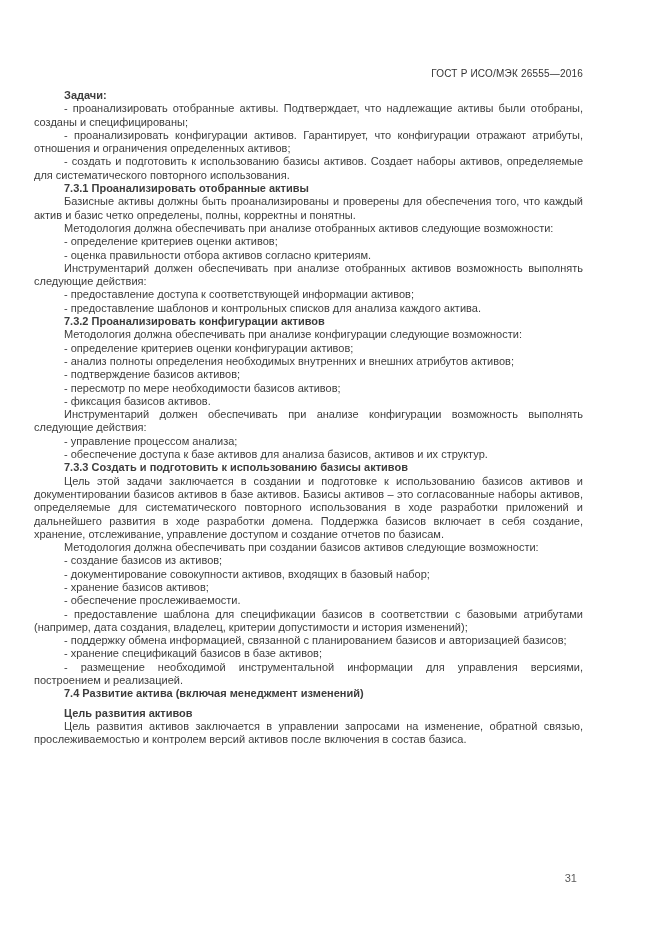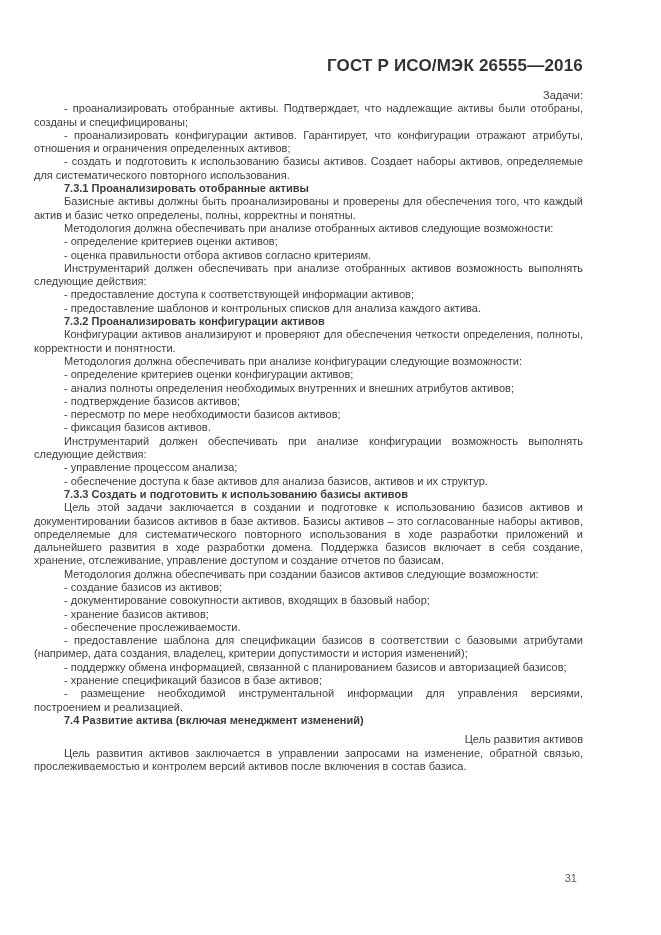--- a/index.html
+++ b/index.html
@@ -6,38 +6,38 @@
   .page {
     position:relative;
     width:661px; height:935px;
     background:#ffffff;
     font-family:"Liberation Sans", sans-serif;
     color:#3d3d3d;
     overflow:hidden;
   }
   .doc-header {
     position:absolute;
-    top:56px; left:0; right:78px;
+    top:68px; left:0; right:78px;
     text-align:right;
-    font-weight:bold;
-    font-size:17px;
+    font-weight:normal;
+    font-size:10px;
     letter-spacing:0.2px;
     color:#333333;
   }
   .doc-body {
     position:absolute;
     left:34px; top:89px;
     width:549px;
     font-size:11px;
     line-height:13.3px;
     text-align:justify;
   }
   .doc-body p { margin:0; text-indent:30px; }
   .doc-body p.heading { font-weight:bold; text-align:left; }
-  .doc-body p.bold { font-weight:normal; text-align:right; }
+  .doc-body p.bold { font-weight:bold; text-align:left; }
   .doc-body p.section { font-weight:bold; text-align:left; margin-bottom:6px; }
   .page-number {
     position:absolute;
     top:844px; right:84px;
     font-size:11px;
     color:#5a5a5a;
     margin-top:28px;
   }
 </style>
 </head>
@@ -53,21 +53,20 @@
       <p>- создать и подготовить к использованию базисы активов. Создает наборы активов, определяемые для систематического повторного использования.</p>
       <p class="heading">7.3.1 Проанализировать отобранные активы</p>
       <p>Базисные активы должны быть проанализированы и проверены для обеспечения того, что каждый актив и базис четко определены, полны, корректны и понятны.</p>
       <p>Методология должна обеспечивать при анализе отобранных активов следующие возможности:</p>
       <p>- определение критериев оценки активов;</p>
       <p>- оценка правильности отбора активов согласно критериям.</p>
       <p>Инструментарий должен обеспечивать при анализе отобранных активов возможность выполнять следующие действия:</p>
       <p>- предоставление доступа к соответствующей информации активов;</p>
       <p>- предоставление шаблонов и контрольных списков для анализа каждого актива.</p>
       <p class="heading">7.3.2 Проанализировать конфигурации активов</p>
-      <p>Конфигурации активов анализируют и проверяют для обеспечения четкости определения, полноты, корректности и понятности.</p>
       <p>Методология должна обеспечивать при анализе конфигурации следующие возможности:</p>
       <p>- определение критериев оценки конфигурации активов;</p>
       <p>- анализ полноты определения необходимых внутренних и внешних атрибутов активов;</p>
       <p>- подтверждение базисов активов;</p>
       <p>- пересмотр по мере необходимости базисов активов;</p>
       <p>- фиксация базисов активов.</p>
       <p>Инструментарий должен обеспечивать при анализе конфигурации возможность выполнять следующие действия:</p>
       <p>- управление процессом анализа;</p>
       <p>- обеспечение доступа к базе активов для анализа базисов, активов и их структур.</p>
       <p class="heading">7.3.3 Создать и подготовить к использованию базисы активов</p>

